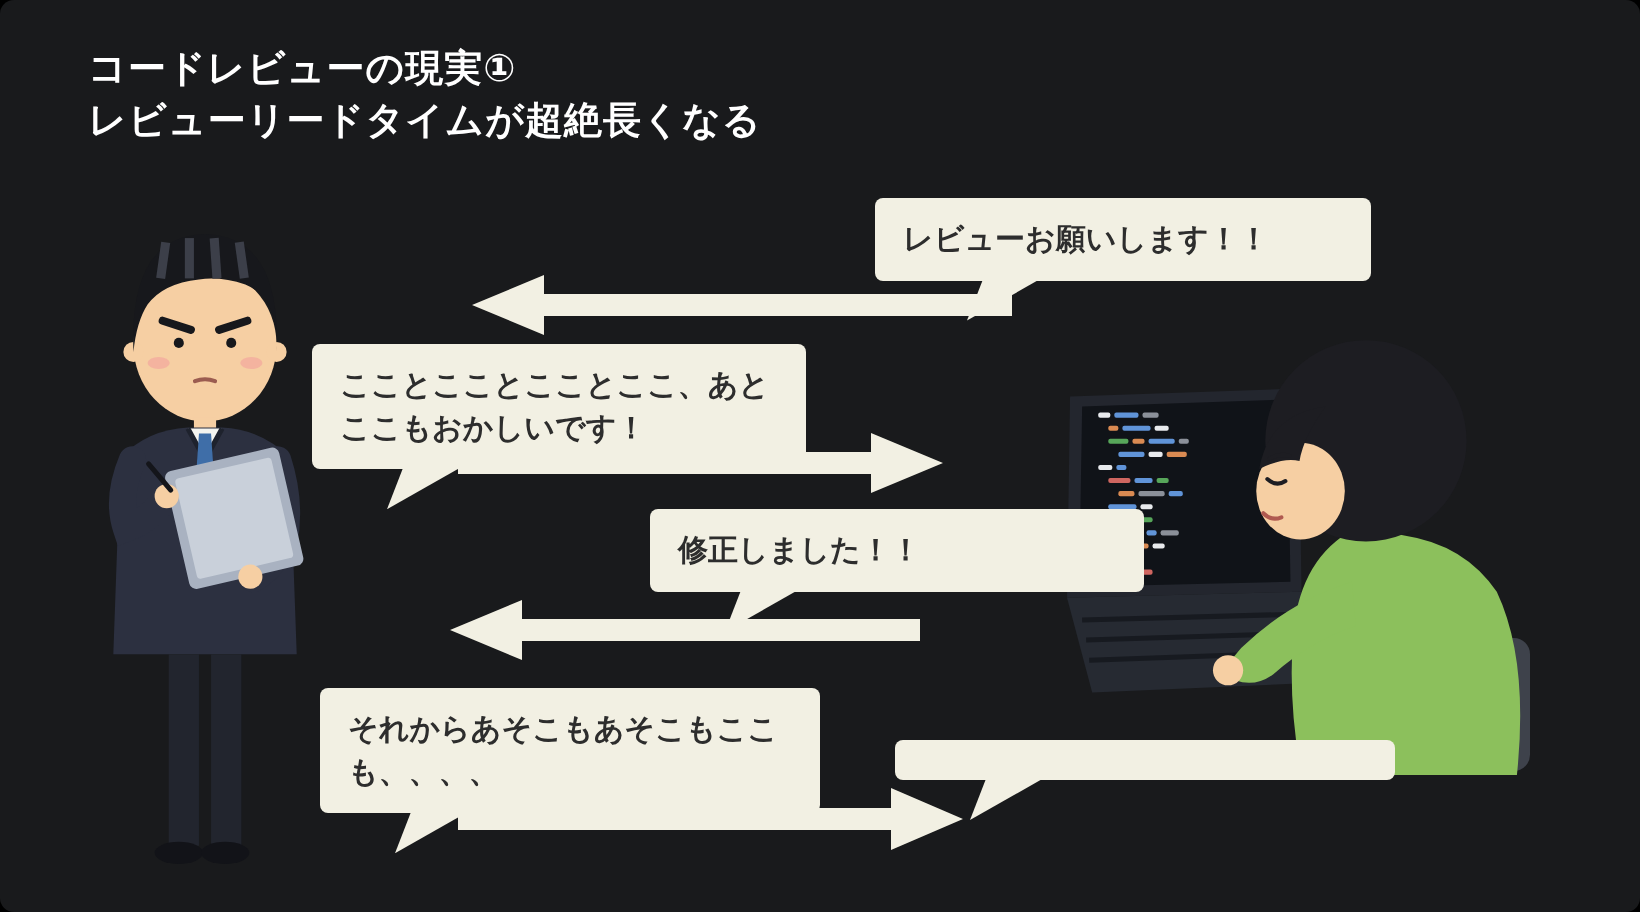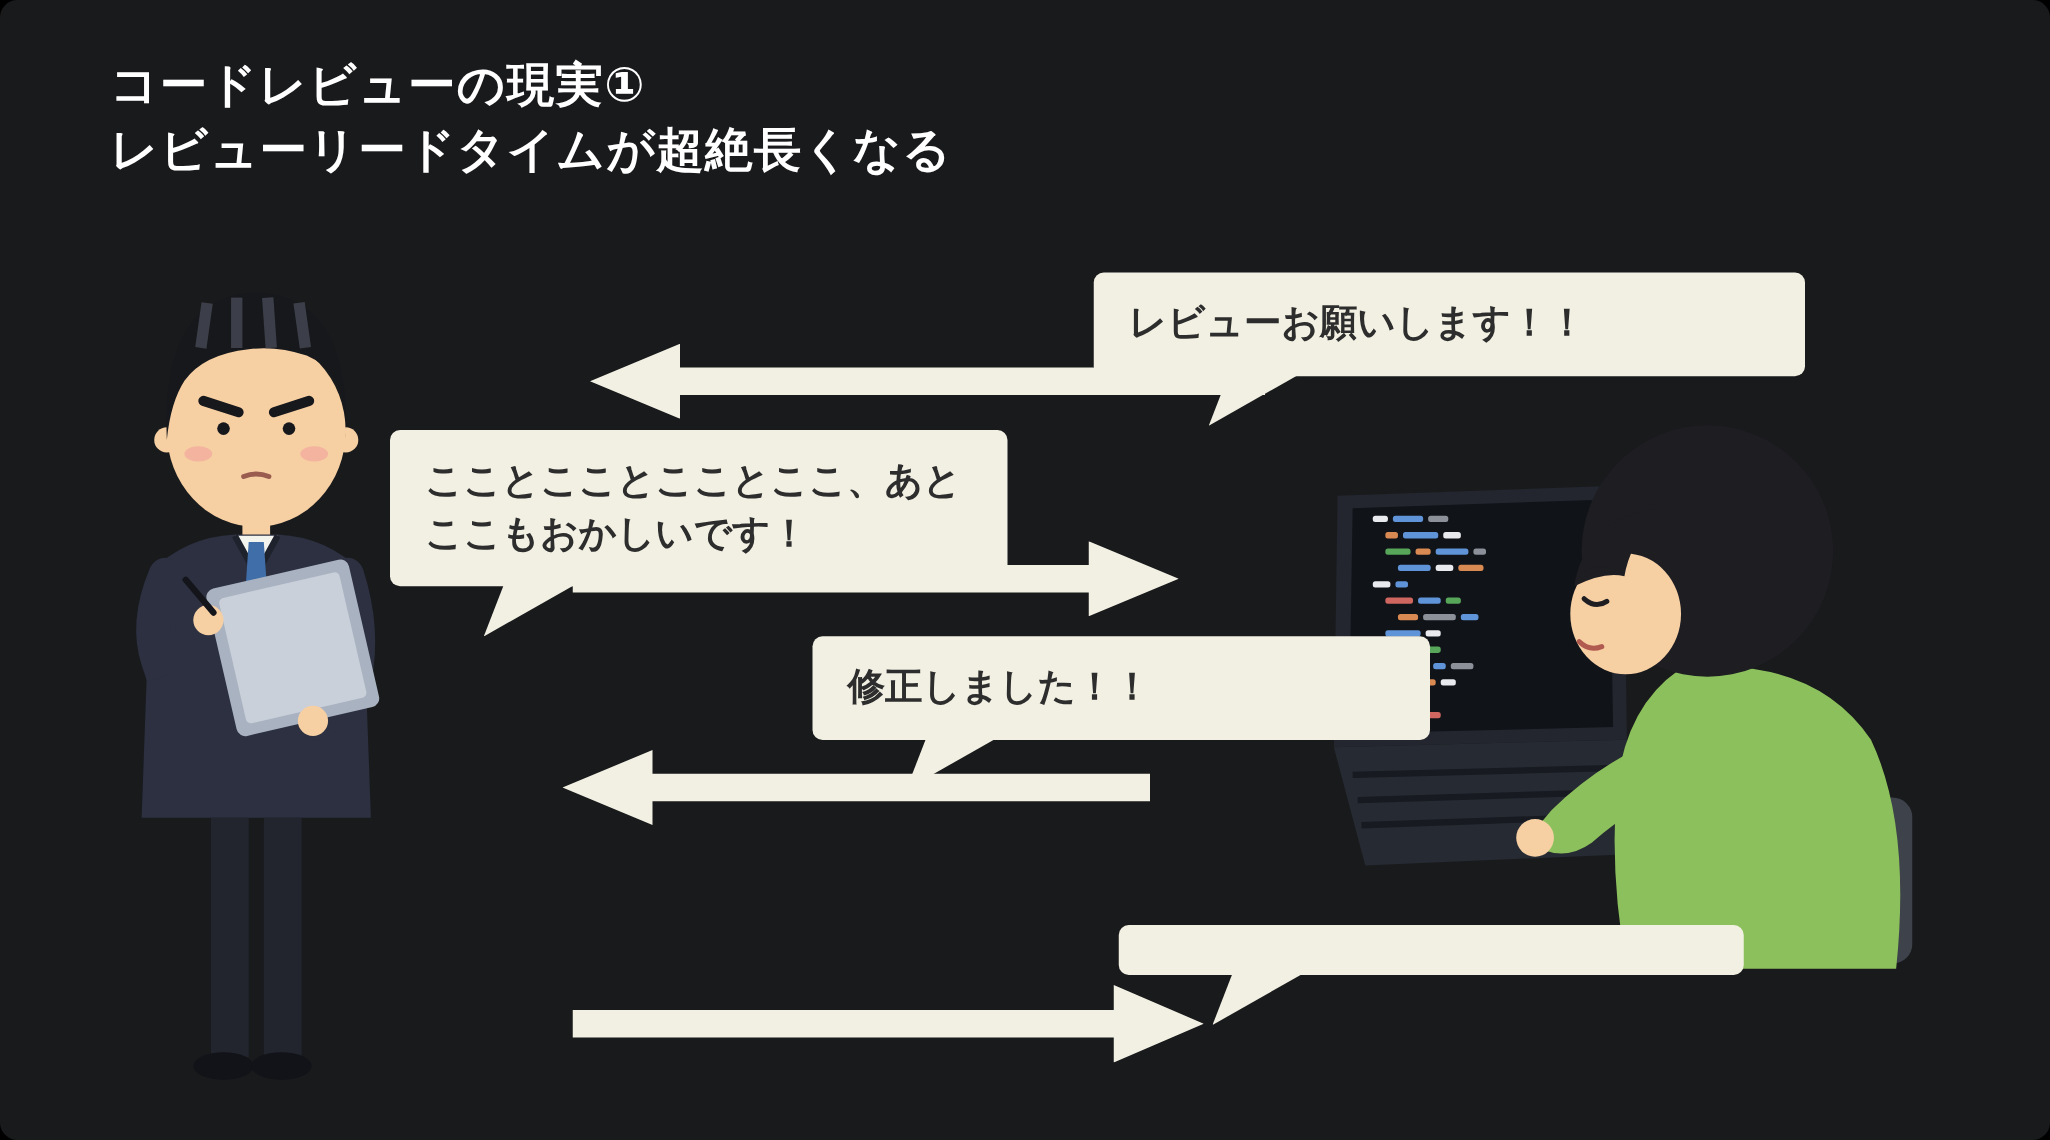--- a/index.html
+++ b/index.html
@@ -139,34 +139,39 @@
   <svg class="arrow" style="left:458px; top:433px" width="485" height="60" viewBox="0 0 485 60">
     <polygon points="485,30 413,0 413,19 0,19 0,41 413,41 413,60"></polygon>
   </svg>
   <svg class="arrow" style="left:450px; top:600px" width="470" height="60" viewBox="0 0 470 60">
     <polygon points="0,30 72,0 72,19 470,19 470,41 72,41 72,60"></polygon>
   </svg>
   <svg class="arrow" style="left:458px; top:788px" width="505" height="62" viewBox="0 0 505 62">
     <polygon points="505,31 433,0 433,20 0,20 0,42 433,42 433,62"></polygon>
   </svg>
 
-  <div class="bubble" style="left:875px; top:218px; width:569px;">
+  <div class="bubble" style="left:875px; top:198px; width:496px;">
     <span class="bubble-text">レビューお願いします！！</span>
     <span class="tail tail-far"></span>
   </div>
 
   <div class="bubble" style="left:312px; top:344px; width:494px;">
     <span class="bubble-text">こことこことこことここ、あと
 ここもおかしいです！</span>
     <span class="tail"></span>
   </div>
 
   <div class="bubble" style="left:650px; top:509px; width:494px;">
     <span class="bubble-text">修正しました！！</span>
     <span class="tail"></span>
   </div>
 
+  <div class="bubble" style="left:320px; top:688px; width:500px;">
+    <span class="bubble-text">それからあそこもあそこもここ
+も、、、、</span>
+    <span class="tail"></span>
+  </div>
 
   <div class="bubble" style="left:895px; top:740px; width:500px;">
     <span class="tail"></span>
   </div>
 
 </div>
 
 </body></html>

